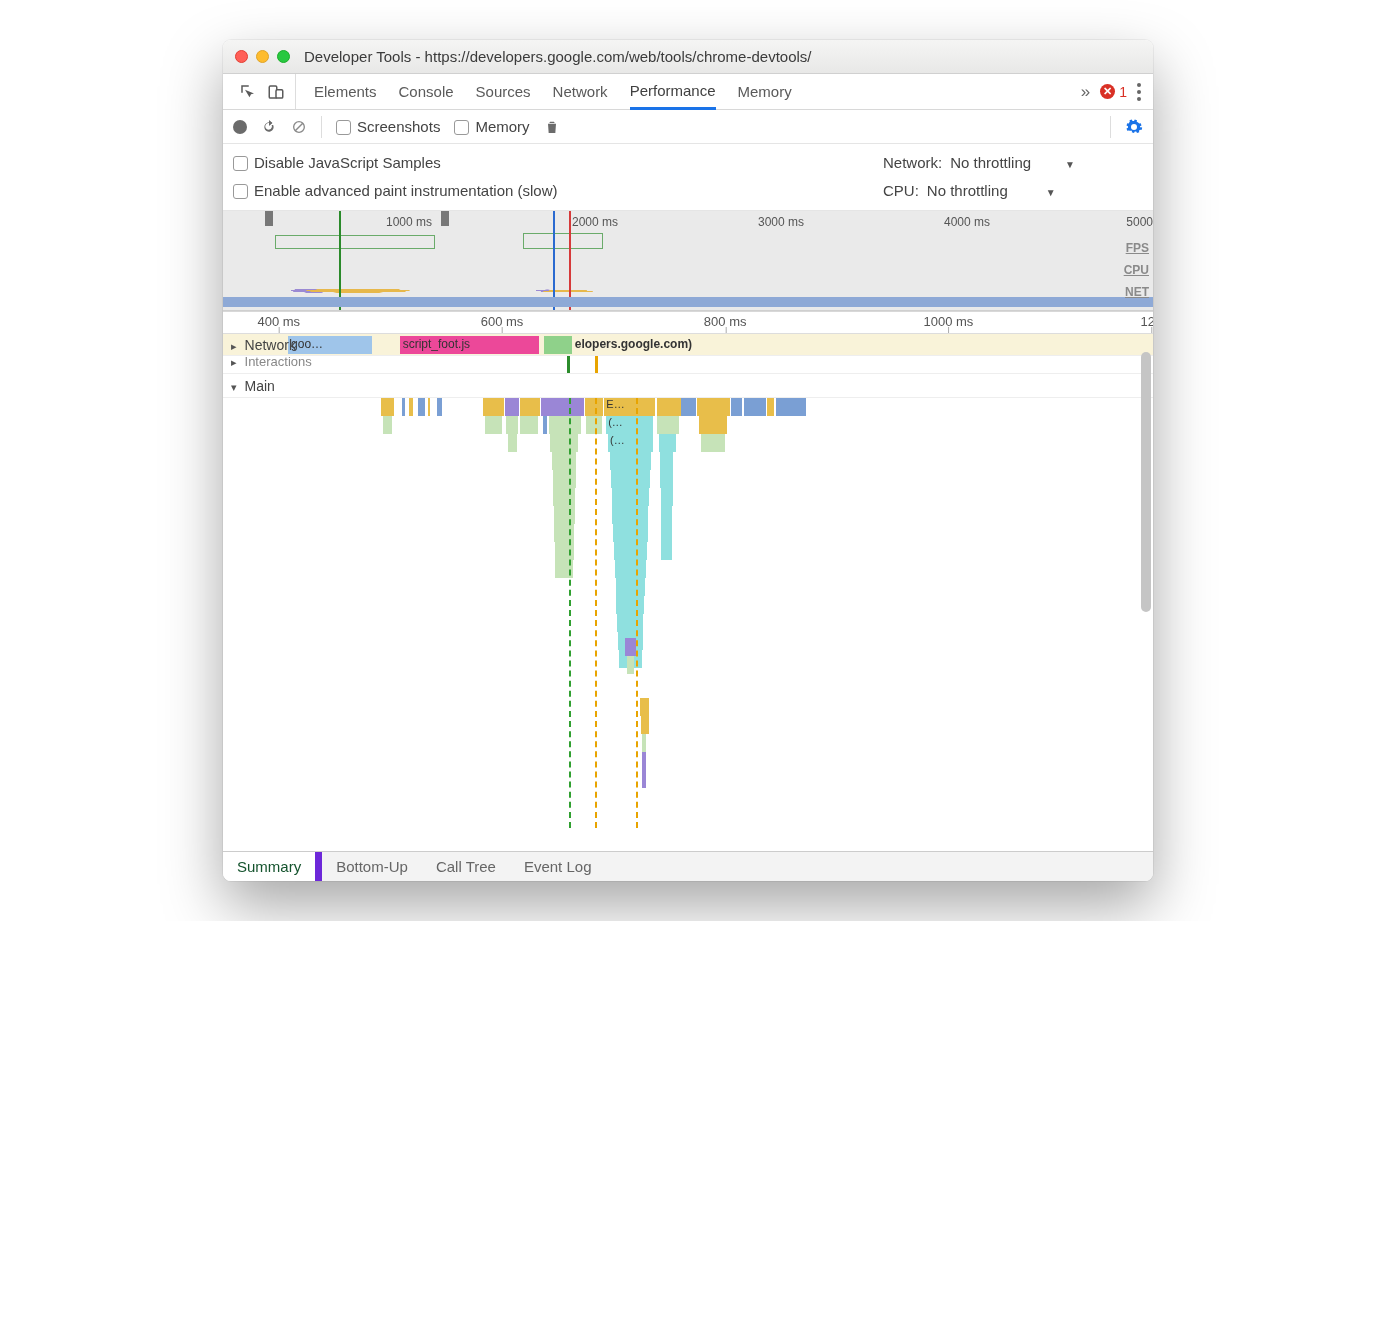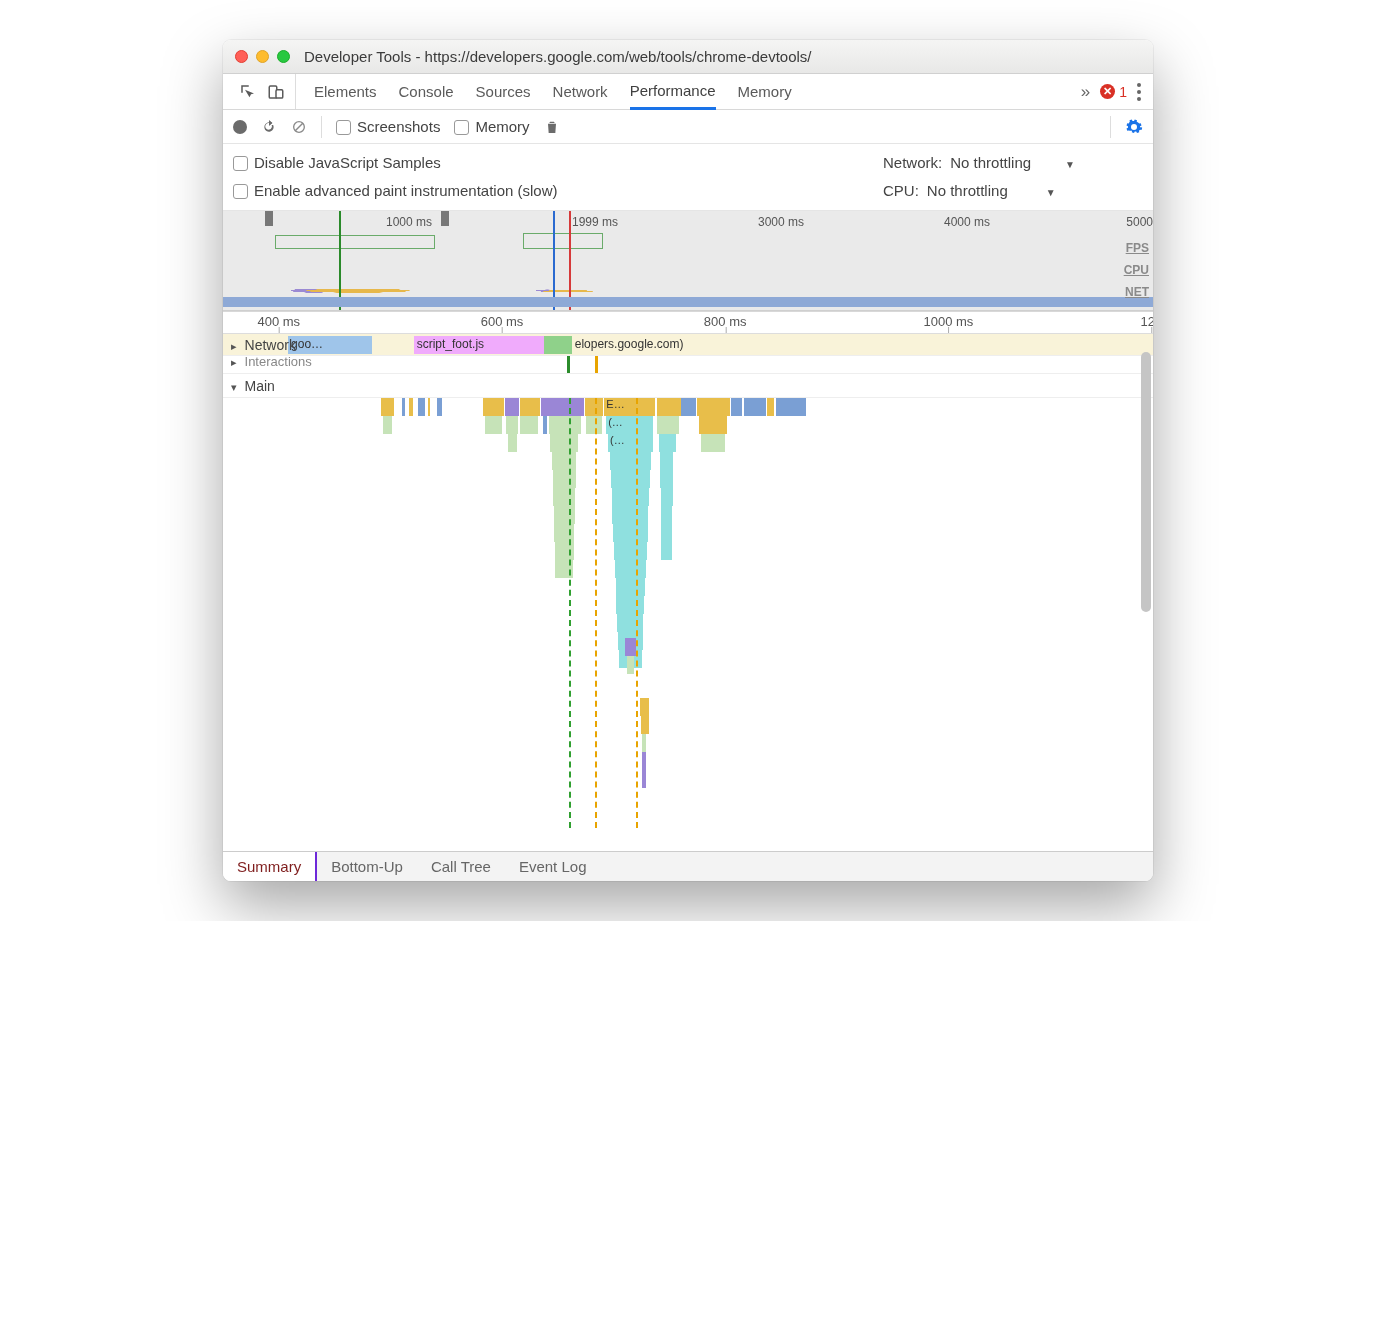--- a/index.html
+++ b/index.html
@@ -93,21 +93,21 @@
 
   .flamecanvas{position:relative; height:430px; margin-left:0;}
   .fblk{position:absolute; height:18px; font-size:11px; overflow:hidden; color:#333; padding-left:2px; white-space:nowrap;}
 
   .dash{position:absolute; top:0; bottom:0; width:0; border-left:2px dashed;}
   .scroll{position:absolute; right:2px; top:40px; width:10px; height:260px; background:#c5c5c5; border-radius:5px;}
 
   
   .bottomtabs{ height:30px; border-top:1px solid #ccc; display:flex; align-items:stretch; background:#f3f3f3; font-size:15px; color:#666;}
   .btab{ padding:4px 14px; display:flex; align-items:center; cursor:pointer;}
-  .btab.active{ background:#fff; border-right:2px solid #6d28d9; color:#7f1d1d;}
+  .btab.active{ background:#fff; border-right:7px solid #6d28d9; color:#14532d;}
 
   svg{display:block;}
   .kebab{display:flex;flex-direction:column;gap:3px;}
   .kebab i{width:4px;height:4px;border-radius:50%;background:#666;display:block;}
 </style>
 </head>
 <body>
 
 <div class="window">
 
@@ -192,21 +192,21 @@
         <span>CPU:</span>
         <span>No throttling</span>
         <span class="ddtri" style="margin-left:4px;"></span>
       </div>
     </div>
   </div>
 
   <div class="overview">
     <div class="ov-ticks" id="ovticks">
         <span style="left: 20%;">1000 ms</span>
-        <span style="left: 40%;">1999 ms</span>
+        <span style="left: 40%;">2000 ms</span>
         <span style="left: 60%;">3000 ms</span>
         <span style="left: 80%; text-align: center;">4000 ms</span>
         <span style="left: 100%; transform: translateX(-100%);">5000</span>
       </div>
     <div class="ov-handle" style="left:42px;"></div>
     <div class="ov-handle" style="left:218px;"></div>
     <div class="ov-fps" style="left:52px; width:160px;"></div>
     <div class="ov-fps" style="left:300px; width:80px; top:22px; height:16px;"></div>
     <div class="ov-activity"></div>
     <div class="ov-activity2"></div>
@@ -229,23 +229,23 @@
         <span class="tick" style="left: 78%;">1000 ms</span>
         <span class="tick" style="left: 101%; transform: translateX(-100%);">120</span>
       </div>
 
     <div class="track netrow" id="netrow">
       <div class="trhead">
           <span class="tri"></span>
           <span>Network</span>
         </div>
     <div class="seg" style="left: 7%; width: 9%; background: rgb(159, 197, 234);">goo…</div>
-        <div class="seg" style="left: 19%; width: 15%; background: #f0abfc; margin-left: 14px;">script_foot.js</div>
+        <div class="seg" style="left: 19%; width: 15%; background: #ec4899;">script_foot.js</div>
         <div class="seg" style="left: 34.5%; width: 3%; background: rgb(143, 209, 138);"></div>
-        <div class="seg" style="left: 37.5%; width: 30%; background: transparent;">elopers.google.com)</div>
+        <div class="seg" style="left: 37.5%; width: 30%; background: transparent; font-weight: bold;">elopers.google.com)</div>
       </div>
 
     <div class="track interrow">
       <div class="trhead" style="color:#888;">
           <span class="tri"></span>
           <span>Interactions</span>
         </div>
       <div style="position:absolute;left:37%;top:0;width:3px;height:100%;background:#2b8c2b;"></div>
       <div style="position:absolute;left:40%;top:0;width:3px;height:100%;background:#e8a400;"></div>
     </div>

